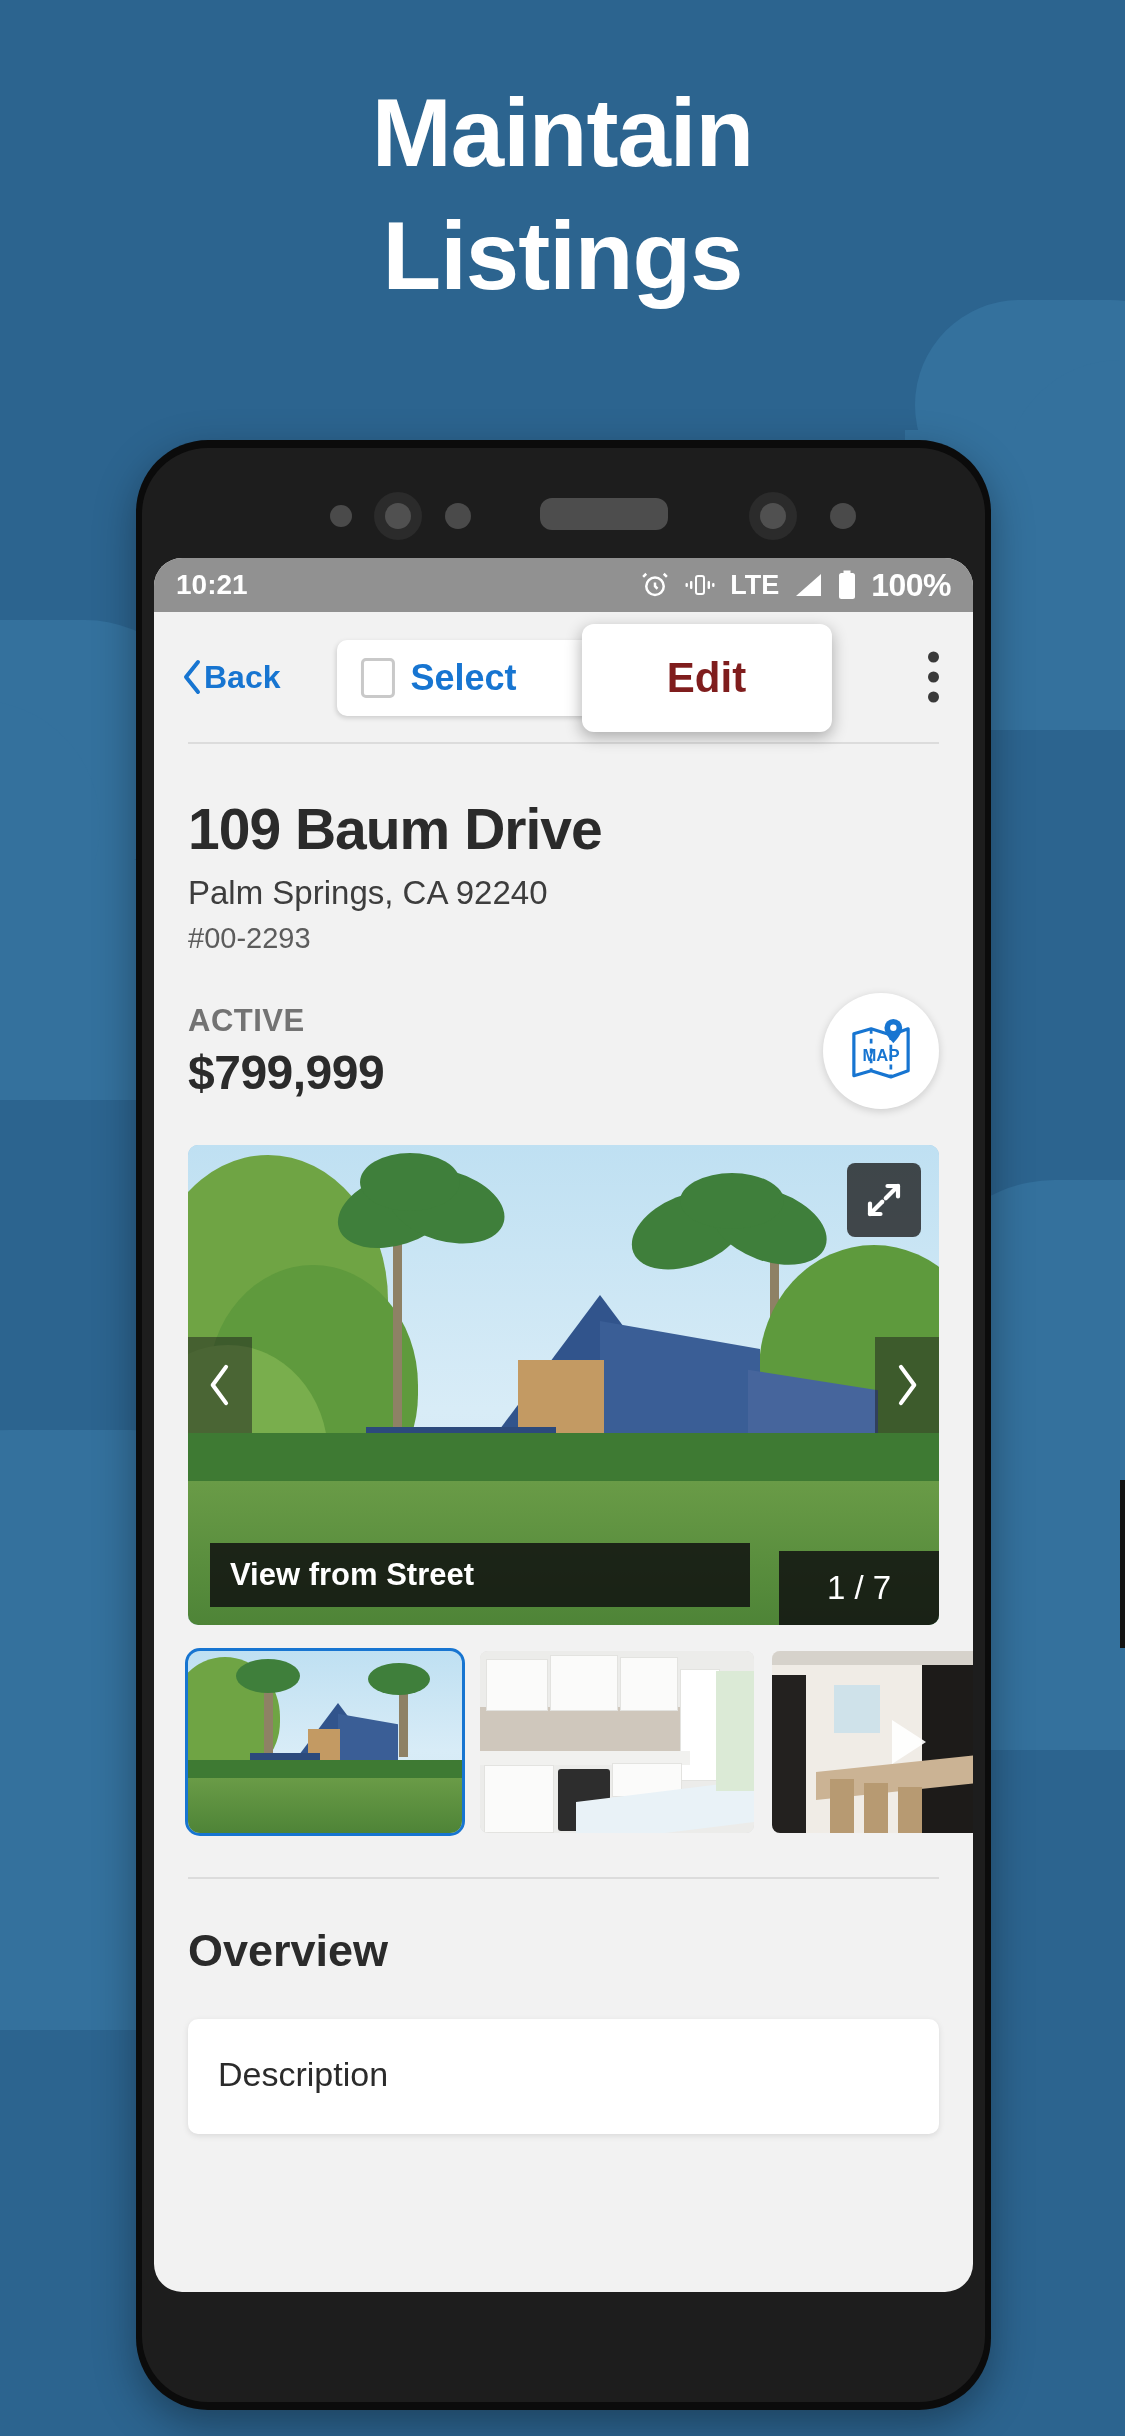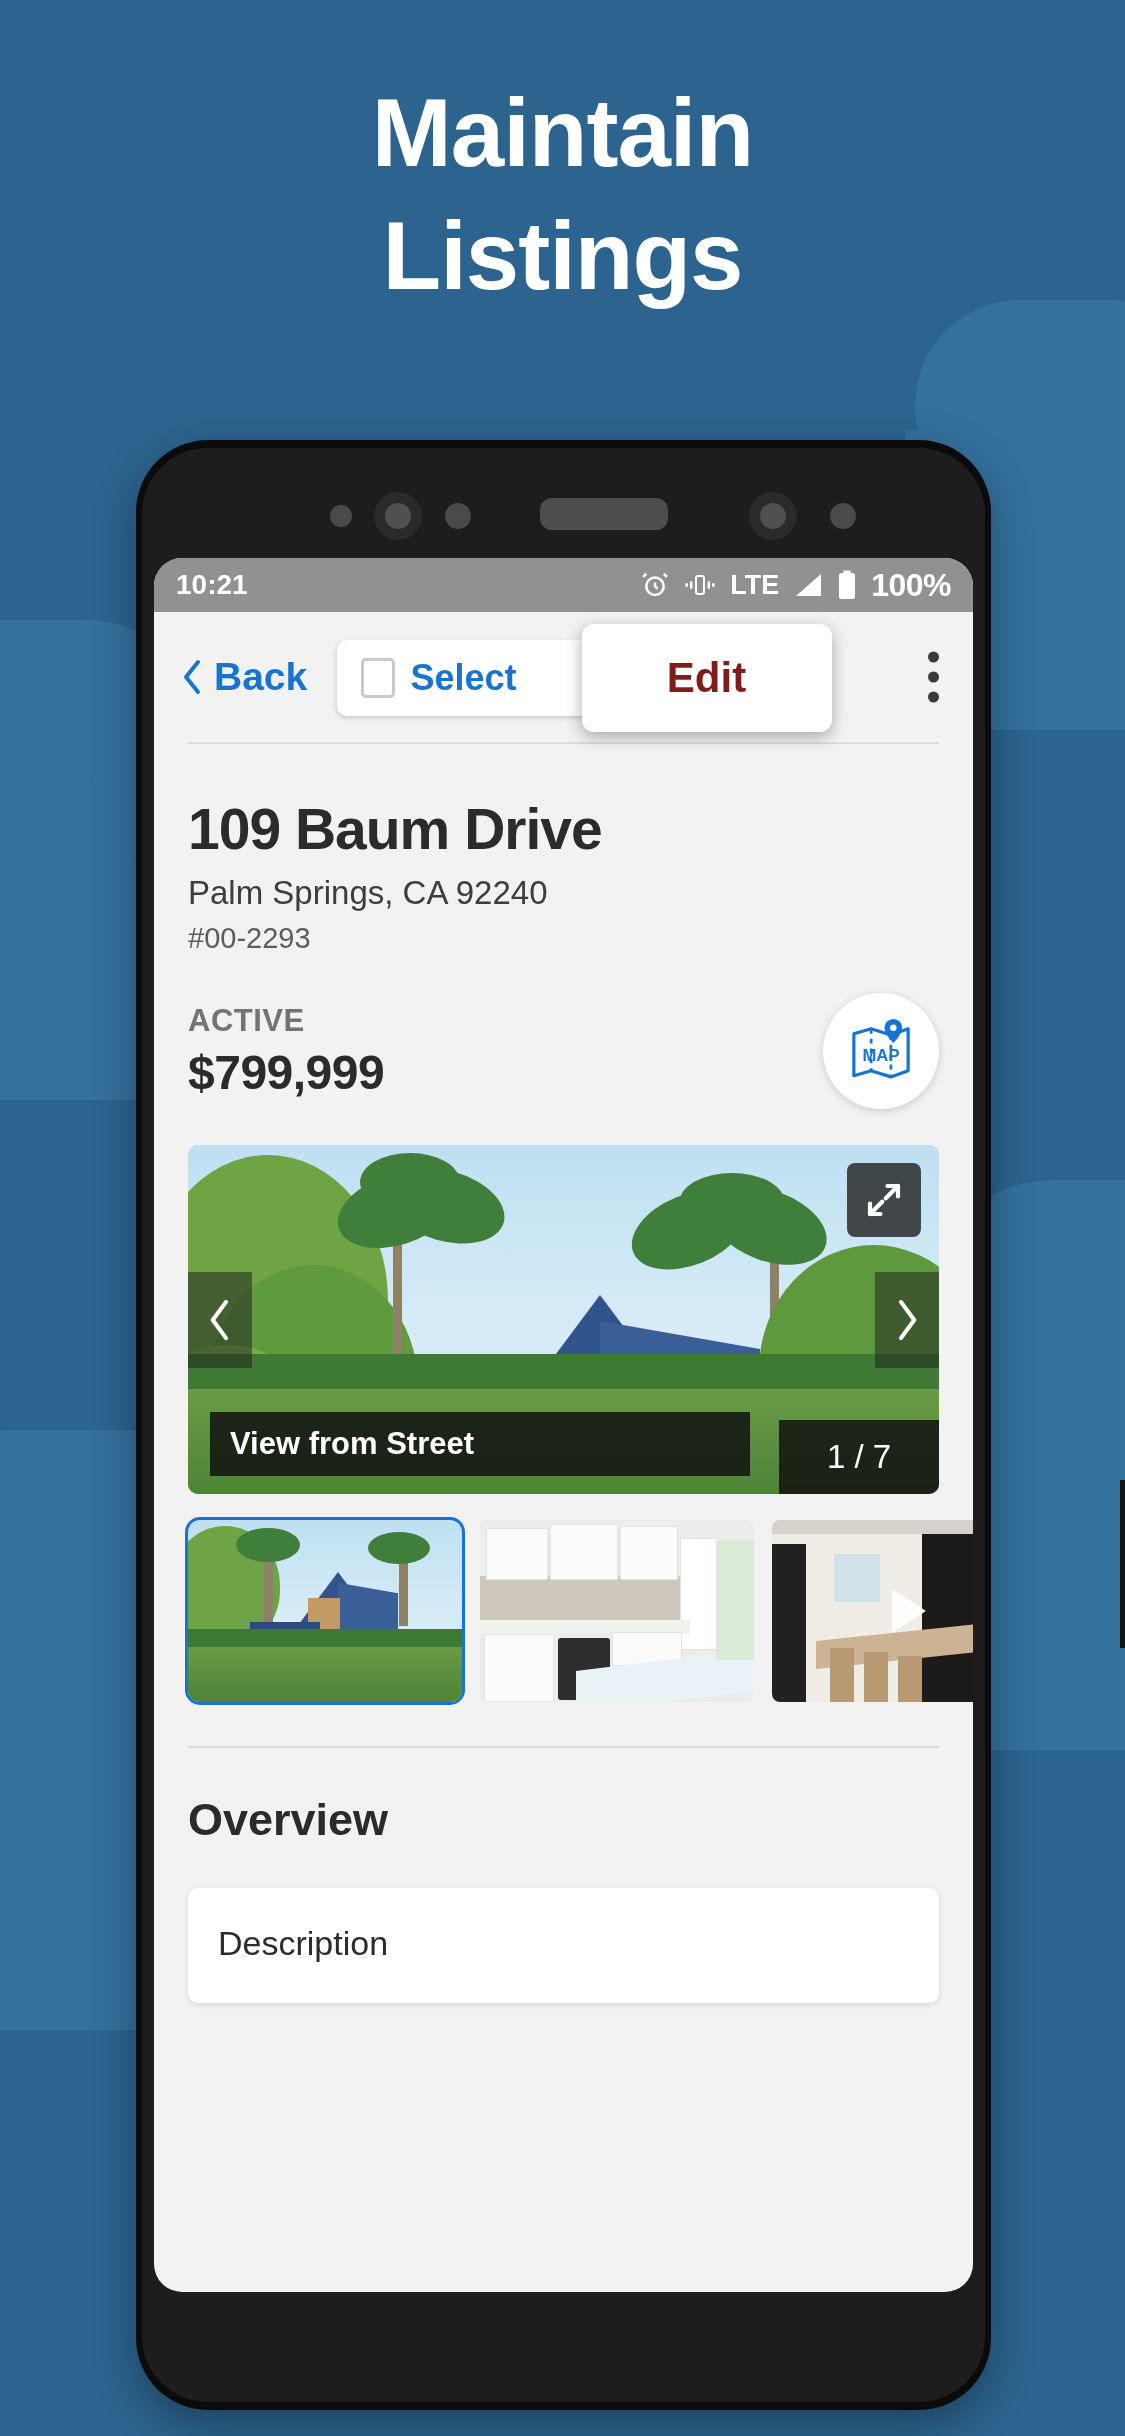--- a/index.html
+++ b/index.html
@@ -97,22 +97,22 @@
 
   
   .navbar {
     position: relative;
     height: 130px;
     background: #f2f2f2;
     display: flex; align-items: center;
     padding: 0 26px;
   }
   .back {
-    display: flex; align-items: center; gap: 10px;
-    color: #1775d1; font-size: 39px; font-weight: bold;
+    display: flex; align-items: center; 
+    color: #1775d1; font-size: 32px; font-weight: bold;
   }
   .back svg { display: block; }
 
   .segmented {
     position: absolute; left: 50%; transform: translateX(-50%);
     top: 28px;
     display: flex; align-items: stretch;
     background: #ffffff;
     border-radius: 10px;
     box-shadow: 0 2px 5px rgba(0,0,0,.16);
@@ -172,21 +172,21 @@
     width: 116px; height: 116px; border-radius: 999px;
     background: #ffffff;
     box-shadow: 0 2px 8px rgba(0,0,0,.16);
     display: flex; align-items: center; justify-content: center;
   }
 
   
   .carousel {
     position: relative;
     margin-top: 36px;
-    height: 349px;
+    height: 480px;
     border-radius: 10px;
     overflow: hidden;
     background: #9fc8e3;
   }
   .photo-hero { position: absolute; inset: 0; }
   .expand-btn {
     position: absolute; right: 18px; top: 18px;
     width: 74px; height: 74px;
     background: rgba(25,25,25,.78);
     border-radius: 8px;

